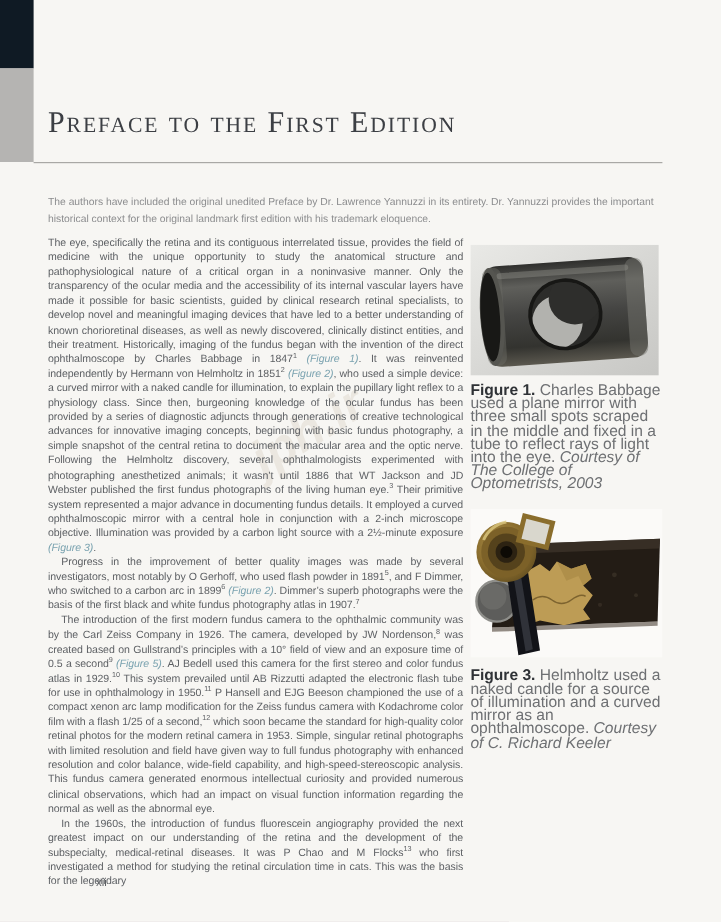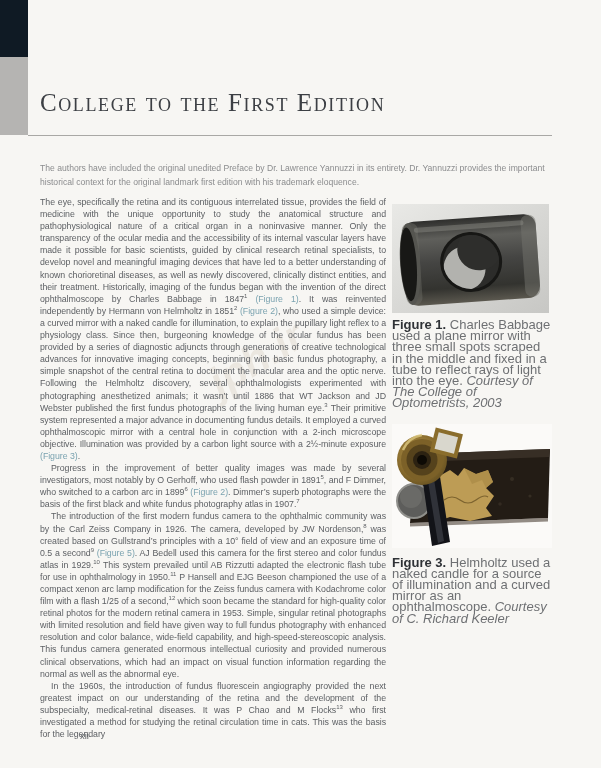--- a/index.html
+++ b/index.html
@@ -22,21 +22,21 @@
     font-size:8.6px; line-height:13.5px; color:#8b8c8e;
   }
   .body-col {
     position:absolute; left:40px; top:196px; width:346px;
     font-size:8.8px; line-height:12.1px; color:#5c5f63;
     text-align:justify; letter-spacing:-0.05px;
   }
   .body-col p { margin:0; }
   .body-col p + p { text-indent:11px; }
   .body-col sup { font-size:6px; line-height:0; vertical-align:super; }
-  .figref { color:#7ba3b0; }
+  .figref { font-style:italic; color:#7ba3b0; }
   .fig-col { position:absolute; left:392px; top:204px; width:160px; }
   .photo { display:block; }
   .caption {
     margin:6px 0 0 0; font-size:13px; line-height:11.2px; color:#6e7073; text-align:left;
   }
   .caption .fig-label { font-weight:bold; color:#2f3236; }
   .caption .credit { font-style:italic; }
   .fig2 { margin-top:15px; }
   .cap2 { margin-top:9px; }
   .watermark {
@@ -47,21 +47,21 @@
   .page-number { position:absolute; left:40px; top:730px; font-size:9.5px; color:#5c5f63;padding-left:40px; }
 </style>
 </head>
 <body>
 
 <div class="page">
 
   <div class="corner-dark"></div>
   <div class="corner-gray"></div>
 
-  <h1 class="page-title">College to the First Edition</h1>
+  <h1 class="page-title">Preface to the First Edition</h1>
   <div class="title-rule"></div>
 
   <p class="intro">The authors have included the original unedited Preface by Dr. Lawrence Yannuzzi in its entirety. Dr. Yannuzzi provides the important historical context for the original landmark first edition with his trademark eloquence.</p>
 
   <div class="watermark">jph.ir</div>
 
   <div class="body-col">
       <p>The eye, specifically the retina and its contiguous interrelated tissue, provides the field of medicine with the unique opportunity to study the anatomical structure and pathophysiological nature of a critical organ in a noninvasive manner. Only the transparency of the ocular media and the accessibility of its internal vascular layers have made it possible for basic scientists, guided by clinical research retinal specialists, to develop novel and meaningful imaging devices that have led to a better understanding of known chorioretinal diseases, as well as newly discovered, clinically distinct entities, and their treatment. Historically, imaging of the fundus began with the invention of the direct ophthalmoscope by Charles Babbage in 1847<sup>1</sup> <span class="figref">(Figure 1)</span>. It was reinvented independently by Hermann von Helmholtz in 1851<sup>2</sup> <span class="figref">(Figure 2)</span>, who used a simple device: a curved mirror with a naked candle for illumination, to explain the pupillary light reflex to a physiology class. Since then, burgeoning knowledge of the ocular fundus has been provided by a series of diagnostic adjuncts through generations of creative technological advances for innovative imaging concepts, beginning with basic fundus photography, a simple snapshot of the central retina to document the macular area and the optic nerve. Following the Helmholtz discovery, several ophthalmologists experimented with photographing anesthetized animals; it wasn’t until 1886 that WT Jackson and JD Webster published the first fundus photographs of the living human eye.<sup>3</sup> Their primitive system represented a major advance in documenting fundus details. It employed a curved ophthalmoscopic mirror with a central hole in conjunction with a 2-inch microscope objective. Illumination was provided by a carbon light source with a 2½-minute exposure <span class="figref">(Figure 3)</span>.</p>
       <p>Progress in the improvement of better quality images was made by several investigators, most notably by O Gerhoff, who used flash powder in 1891<sup>5</sup>, and F Dimmer, who switched to a carbon arc in 1899<sup>6</sup> <span class="figref">(Figure 2)</span>. Dimmer’s superb photographs were the basis of the first black and white fundus photography atlas in 1907.<sup>7</sup></p>
       <p>The introduction of the first modern fundus camera to the ophthalmic community was by the Carl Zeiss Company in 1926. The camera, developed by JW Nordenson,<sup>8</sup> was created based on Gullstrand’s principles with a 10° field of view and an exposure time of 0.5 a second<sup>9</sup> <span class="figref">(Figure 5)</span>. AJ Bedell used this camera for the first stereo and color fundus atlas in 1929.<sup>10</sup> This system prevailed until AB Rizzutti adapted the electronic flash tube for use in ophthalmology in 1950.<sup>11</sup> P Hansell and EJG Beeson championed the use of a compact xenon arc lamp modification for the Zeiss fundus camera with Kodachrome color film with a flash 1/25 of a second,<sup>12</sup> which soon became the standard for high-quality color retinal photos for the modern retinal camera in 1953. Simple, singular retinal photographs with limited resolution and field have given way to full fundus photography with enhanced resolution and color balance, wide-field capability, and high-speed-stereoscopic analysis. This fundus camera generated enormous intellectual curiosity and provided numerous clinical observations, which had an impact on visual function information regarding the normal as well as the abnormal eye.</p>

